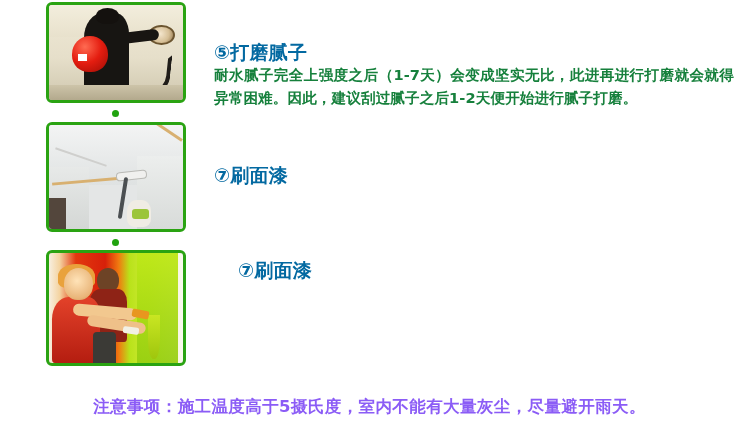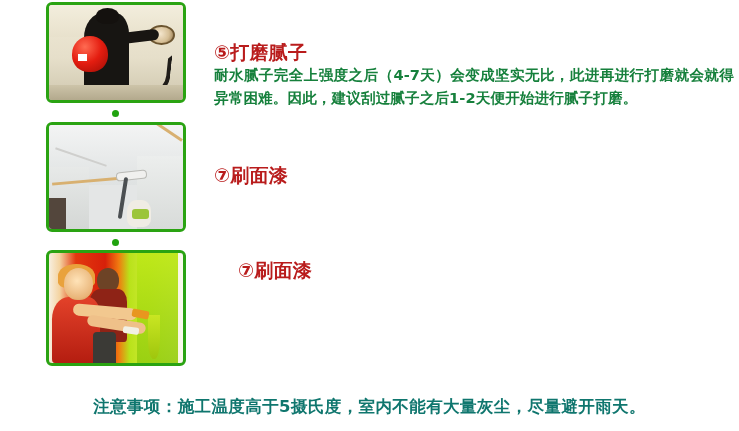--- a/index.html
+++ b/index.html
@@ -252,21 +252,21 @@
     border-radius: 4px 4px 0 0;
   }
 
   
   .section {
     position: absolute;
     left: 214px;
     width: 520px;
   }
   .sec-head {
-    color: #b91c1c;
+    color: #0369a1;
     font-weight: bold;
     font-size: 19px;
     line-height: 24px;
     letter-spacing: 0.2px;
     white-space: nowrap;
   }
   .sec-body {
     color: #16803c;
     font-weight: bold;
     font-size: 14.6px;
@@ -274,21 +274,21 @@
     letter-spacing: 0.1px;
     text-align: justify;
   }
 
   .note {
     position: absolute;
     left: 0;
     top: 395px;
     width: 739px;
     text-align: center;
-    color: #0f766e;
+    color: #8b5cf6;
     font-weight: bold;
     font-size: 16.5px;
     line-height: 24px;
     letter-spacing: 0.4px;
   }
 </style>
 </head>
 <body>
 
 <div id="page">
@@ -342,21 +342,21 @@
       <div class="p3-arm1"></div>
       <div class="p3-arm2"></div>
       <div class="p3-bucket"></div>
       <div class="p3-brush1"></div>
       <div class="p3-brush2"></div>
     </div>
   </div>
 
   <div class="section" style="top:40px;">
     <div class="sec-head">⑤打磨腻子</div>
-    <div class="sec-body">耐水腻子完全上强度之后（4-7天）会变成坚实无比，此进再进行打磨就会就得异常困难。因此，建议刮过腻子之后1-2天便开始进行腻子打磨。</div>
+    <div class="sec-body">耐水腻子完全上强度之后（1-7天）会变成坚实无比，此进再进行打磨就会就得异常困难。因此，建议刮过腻子之后1-2天便开始进行腻子打磨。</div>
   </div>
 
   <div class="section" style="top:163px;">
     <div class="sec-head">⑦刷面漆</div>
   </div>
 
   <div class="section" style="top:258px;margin-left:24px;">
     <div class="sec-head">⑦刷面漆</div>
   </div>
 

